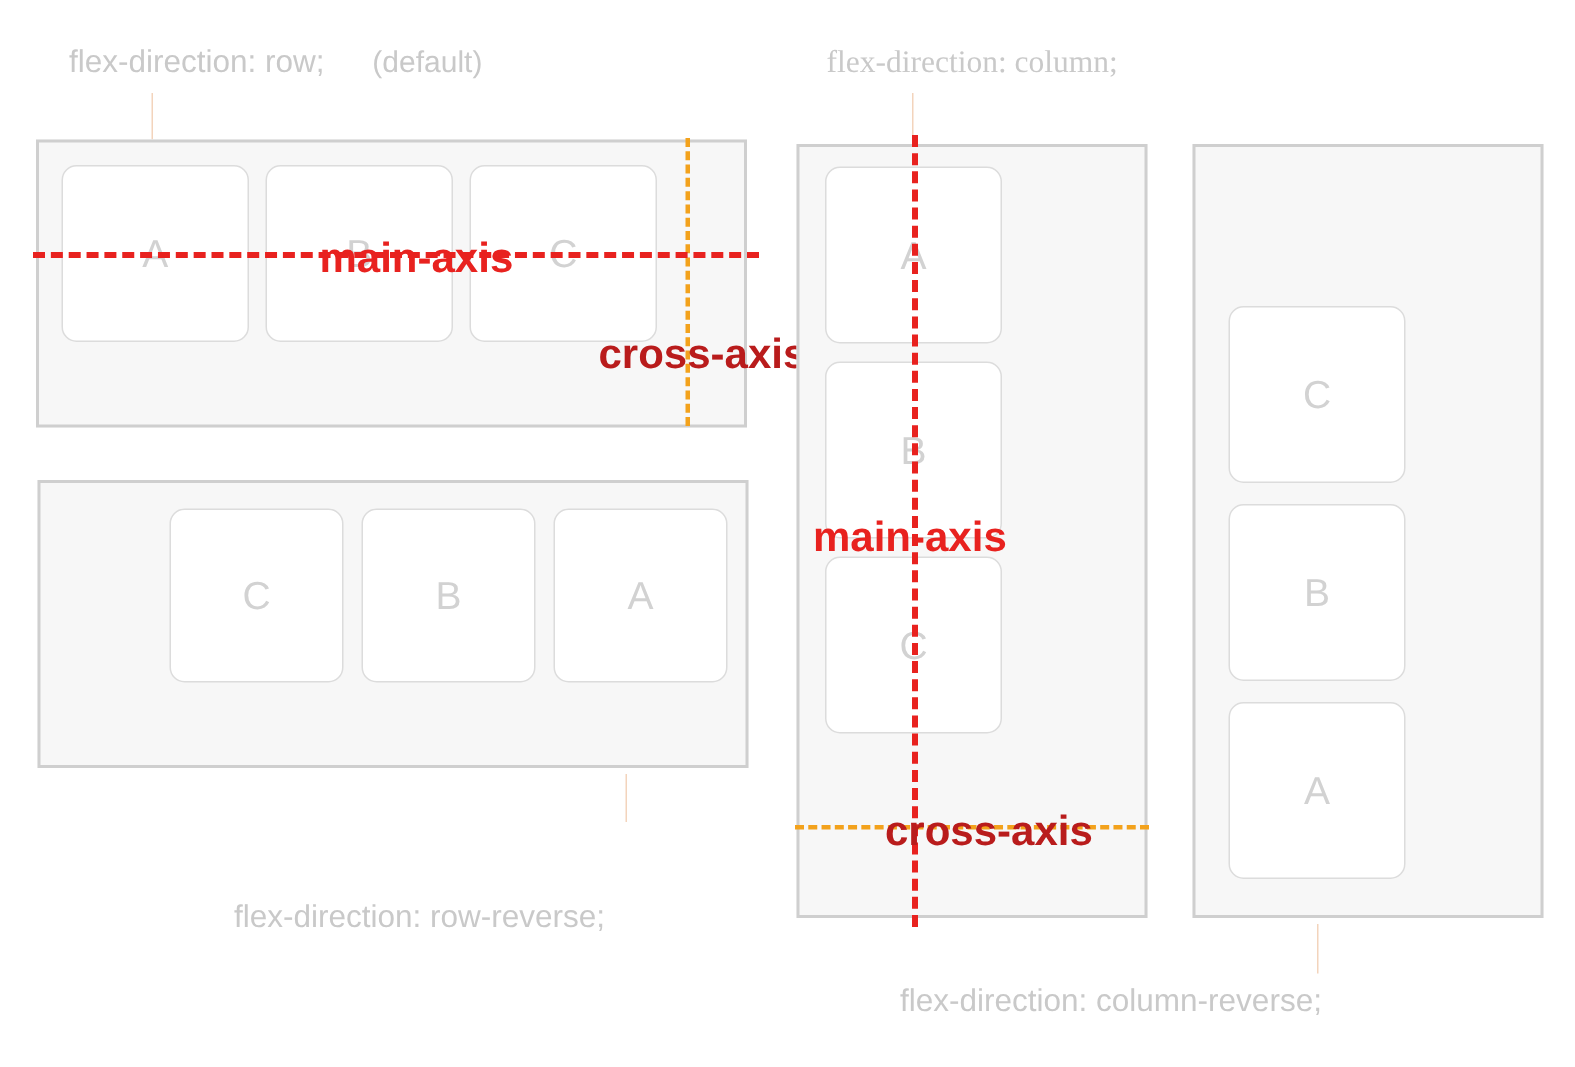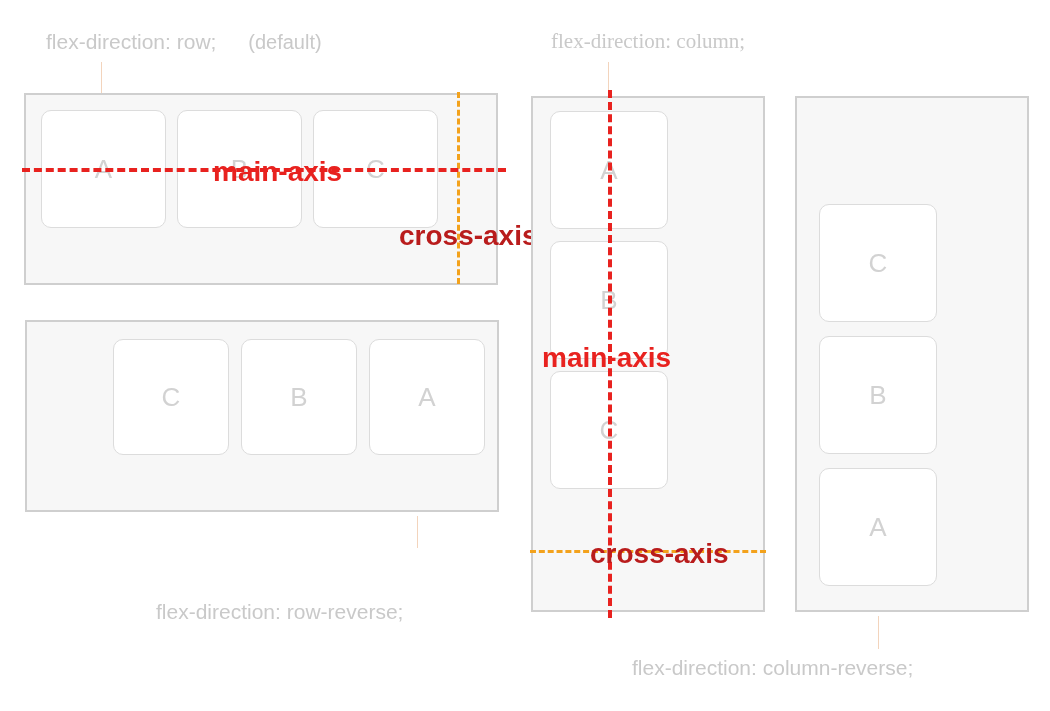--- a/index.html
+++ b/index.html
@@ -211,15 +211,15 @@
 <div class="axis-line v" style="left:608px; top:90px; width:0; height:528px;"></div>
 <div class="axis-label main" style="left:542px; top:344px;">main-axis</div>
 <div class="axis-label cross" style="left:590px; top:540px;">cross-axis</div>
 
 <div class="container" id="panel-colrev">
   <div class="box">A</div>
   <div class="box">B</div>
   <div class="box">C</div>
 </div>
 <div class="leader vert" style="left:878px; top:616px; height:33px;"></div>
-<div class="caption" style="left:632px; top:657px;">
+<div class="caption" style="left:600px; top:657px;">
   <span>flex-direction: column-reverse;</span>
 </div>
 
 </body></html>

